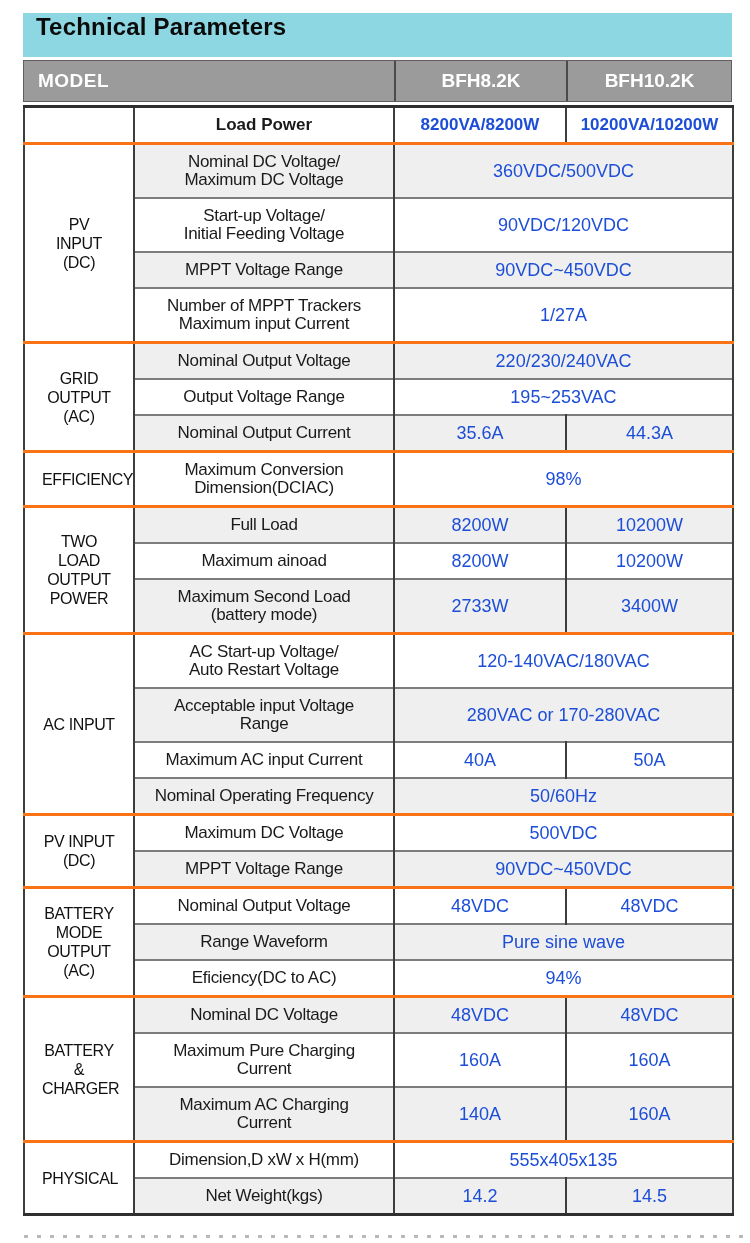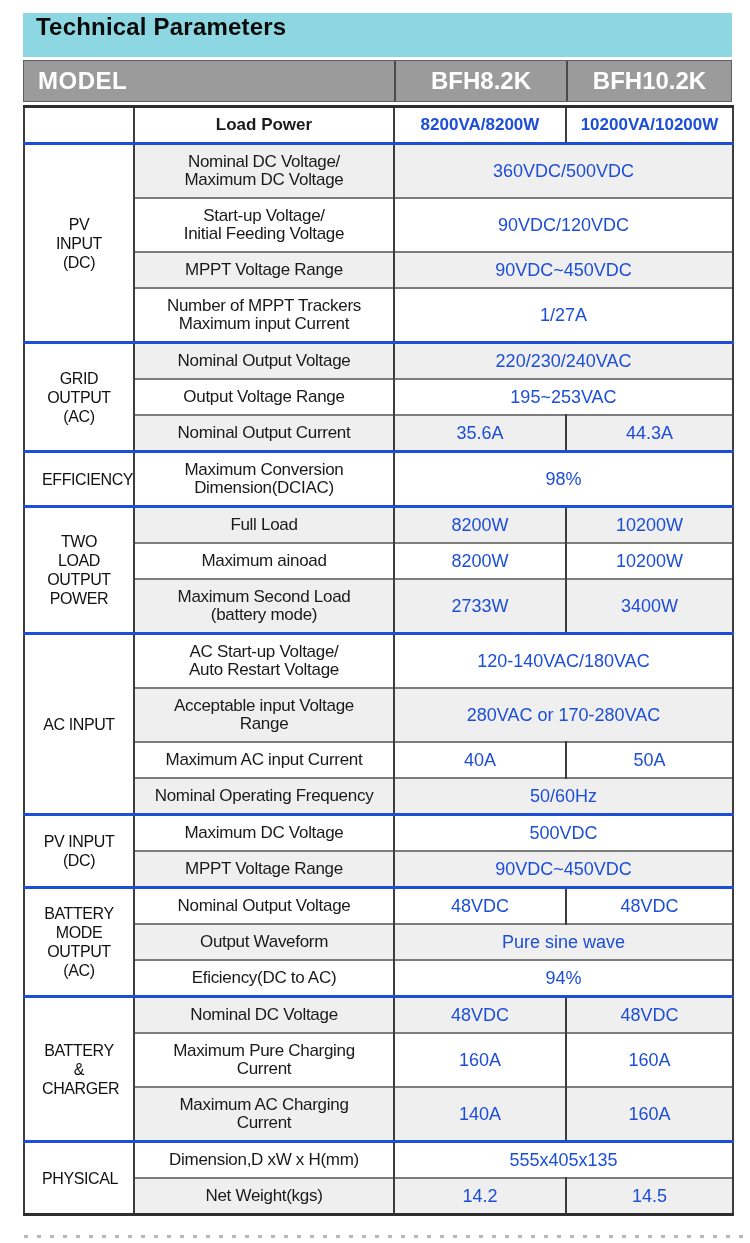--- a/index.html
+++ b/index.html
@@ -40,21 +40,21 @@
     background: #9b9b9b;
     border: 1px solid #5f5f5f;
     box-sizing: border-box;
   }
   .model-row .cell {
     display: flex;
     align-items: center;
     box-sizing: border-box;
     color: #ffffff;
     font-weight: bold;
-    font-size: 24px;
+    font-size: 19px;
   }
   .model-row .model-label {
     width: 370px;
     padding-left: 14px;
     letter-spacing: 0.5px;
   }
   .model-row .model-col {
     justify-content: center;
     border-left: 2px solid #4a4a4a;
   }
@@ -83,21 +83,21 @@
     border-top: 2px solid #7d7d7d;
     padding: 8px 6px;
     line-height: 18px;
     text-align: center;
     vertical-align: middle;
     white-space: pre-line;
     box-sizing: border-box;
     background: #ffffff;
   }
   table.spec tr.sec-start td {
-    border-top: 3px solid #1d4ed8;
+    border-top: 3px solid #f97316;
   }
   table.spec td.cat {
     font-weight: normal;
     font-size: 16px;
     letter-spacing: -0.4px;
     line-height: 19px;
     background: #ffffff;
     padding: 4px 17px;
   }
   table.spec td.param {
@@ -254,21 +254,21 @@
         <tr class="sec-start">
           <td class="cat" rowspan="3">BATTERY
 MODE
 OUTPUT
 (AC)</td>
           <td class="param">Nominal Output Voltage</td>
           <td class="val">48VDC</td>
           <td class="val">48VDC</td>
         </tr>
         <tr class="alt">
-          <td class="param">Output Waveform</td>
+          <td class="param">Range Waveform</td>
           <td class="val" colspan="2">Pure sine wave</td>
         </tr>
         <tr>
           <td class="param">Eficiency(DC to AC)</td>
           <td class="val" colspan="2">94%</td>
         </tr>
         <tr class="alt sec-start">
           <td class="cat" rowspan="3">BATTERY
 &amp;
 CHARGER</td>

